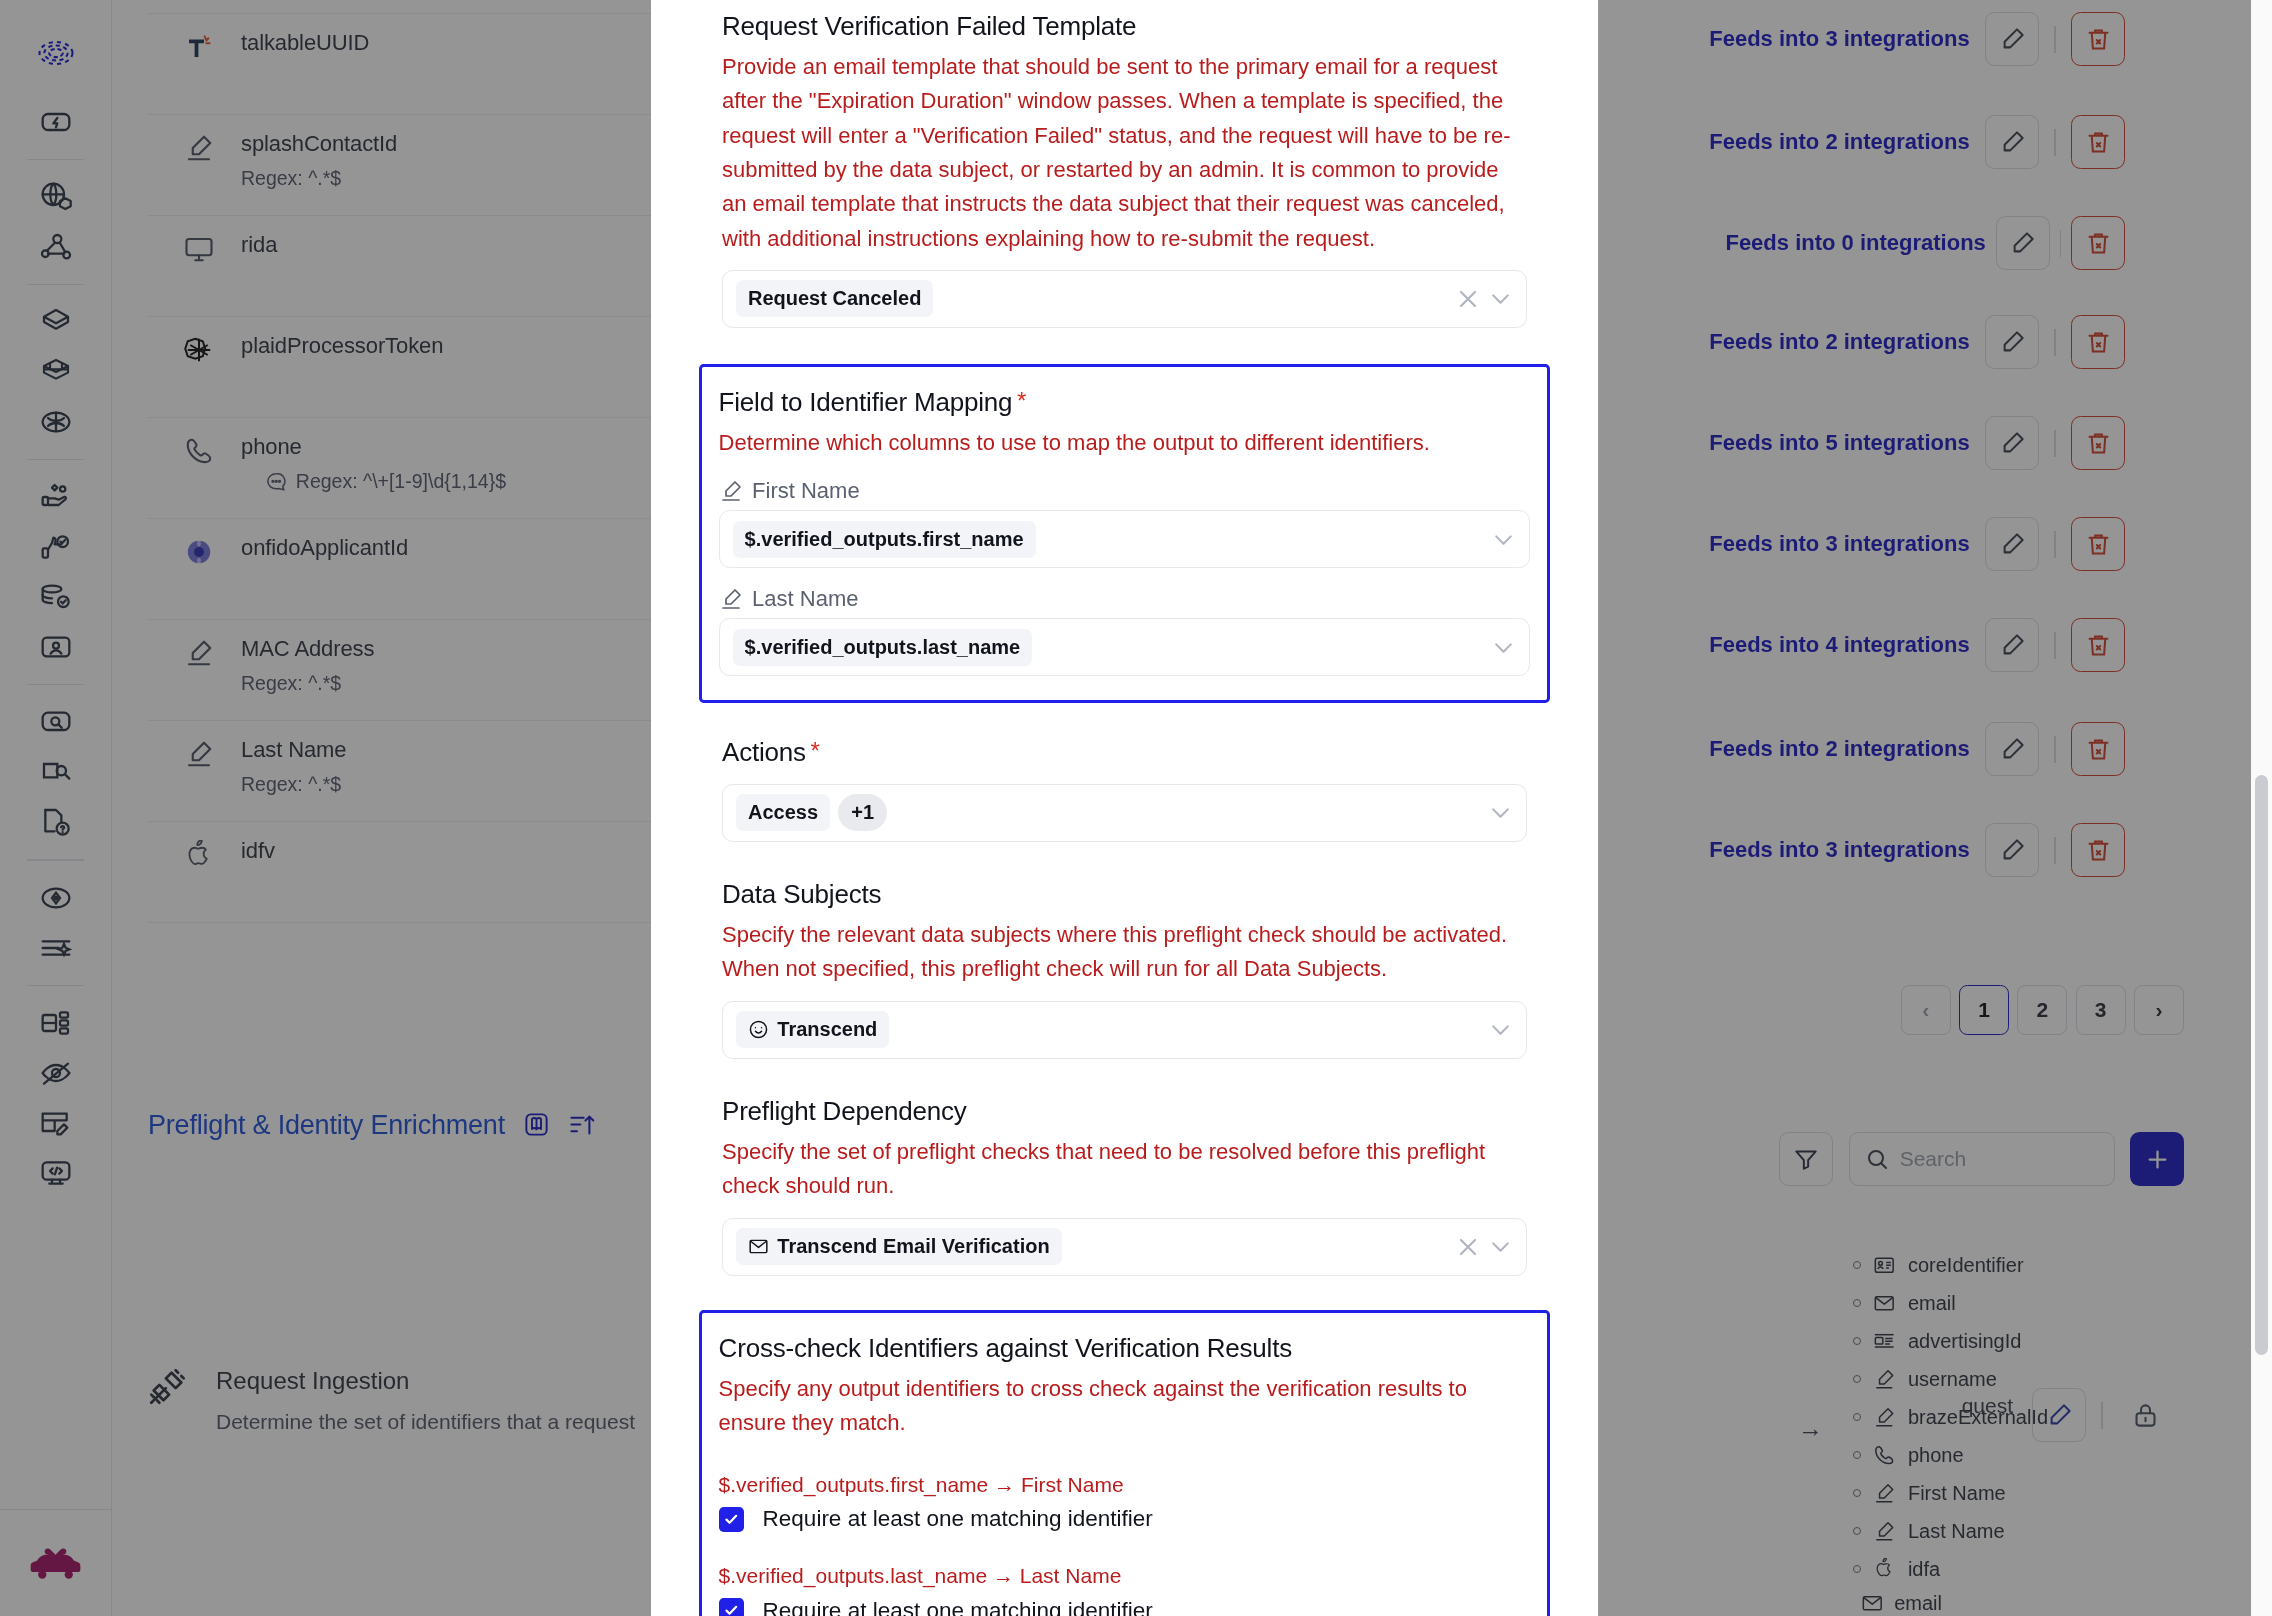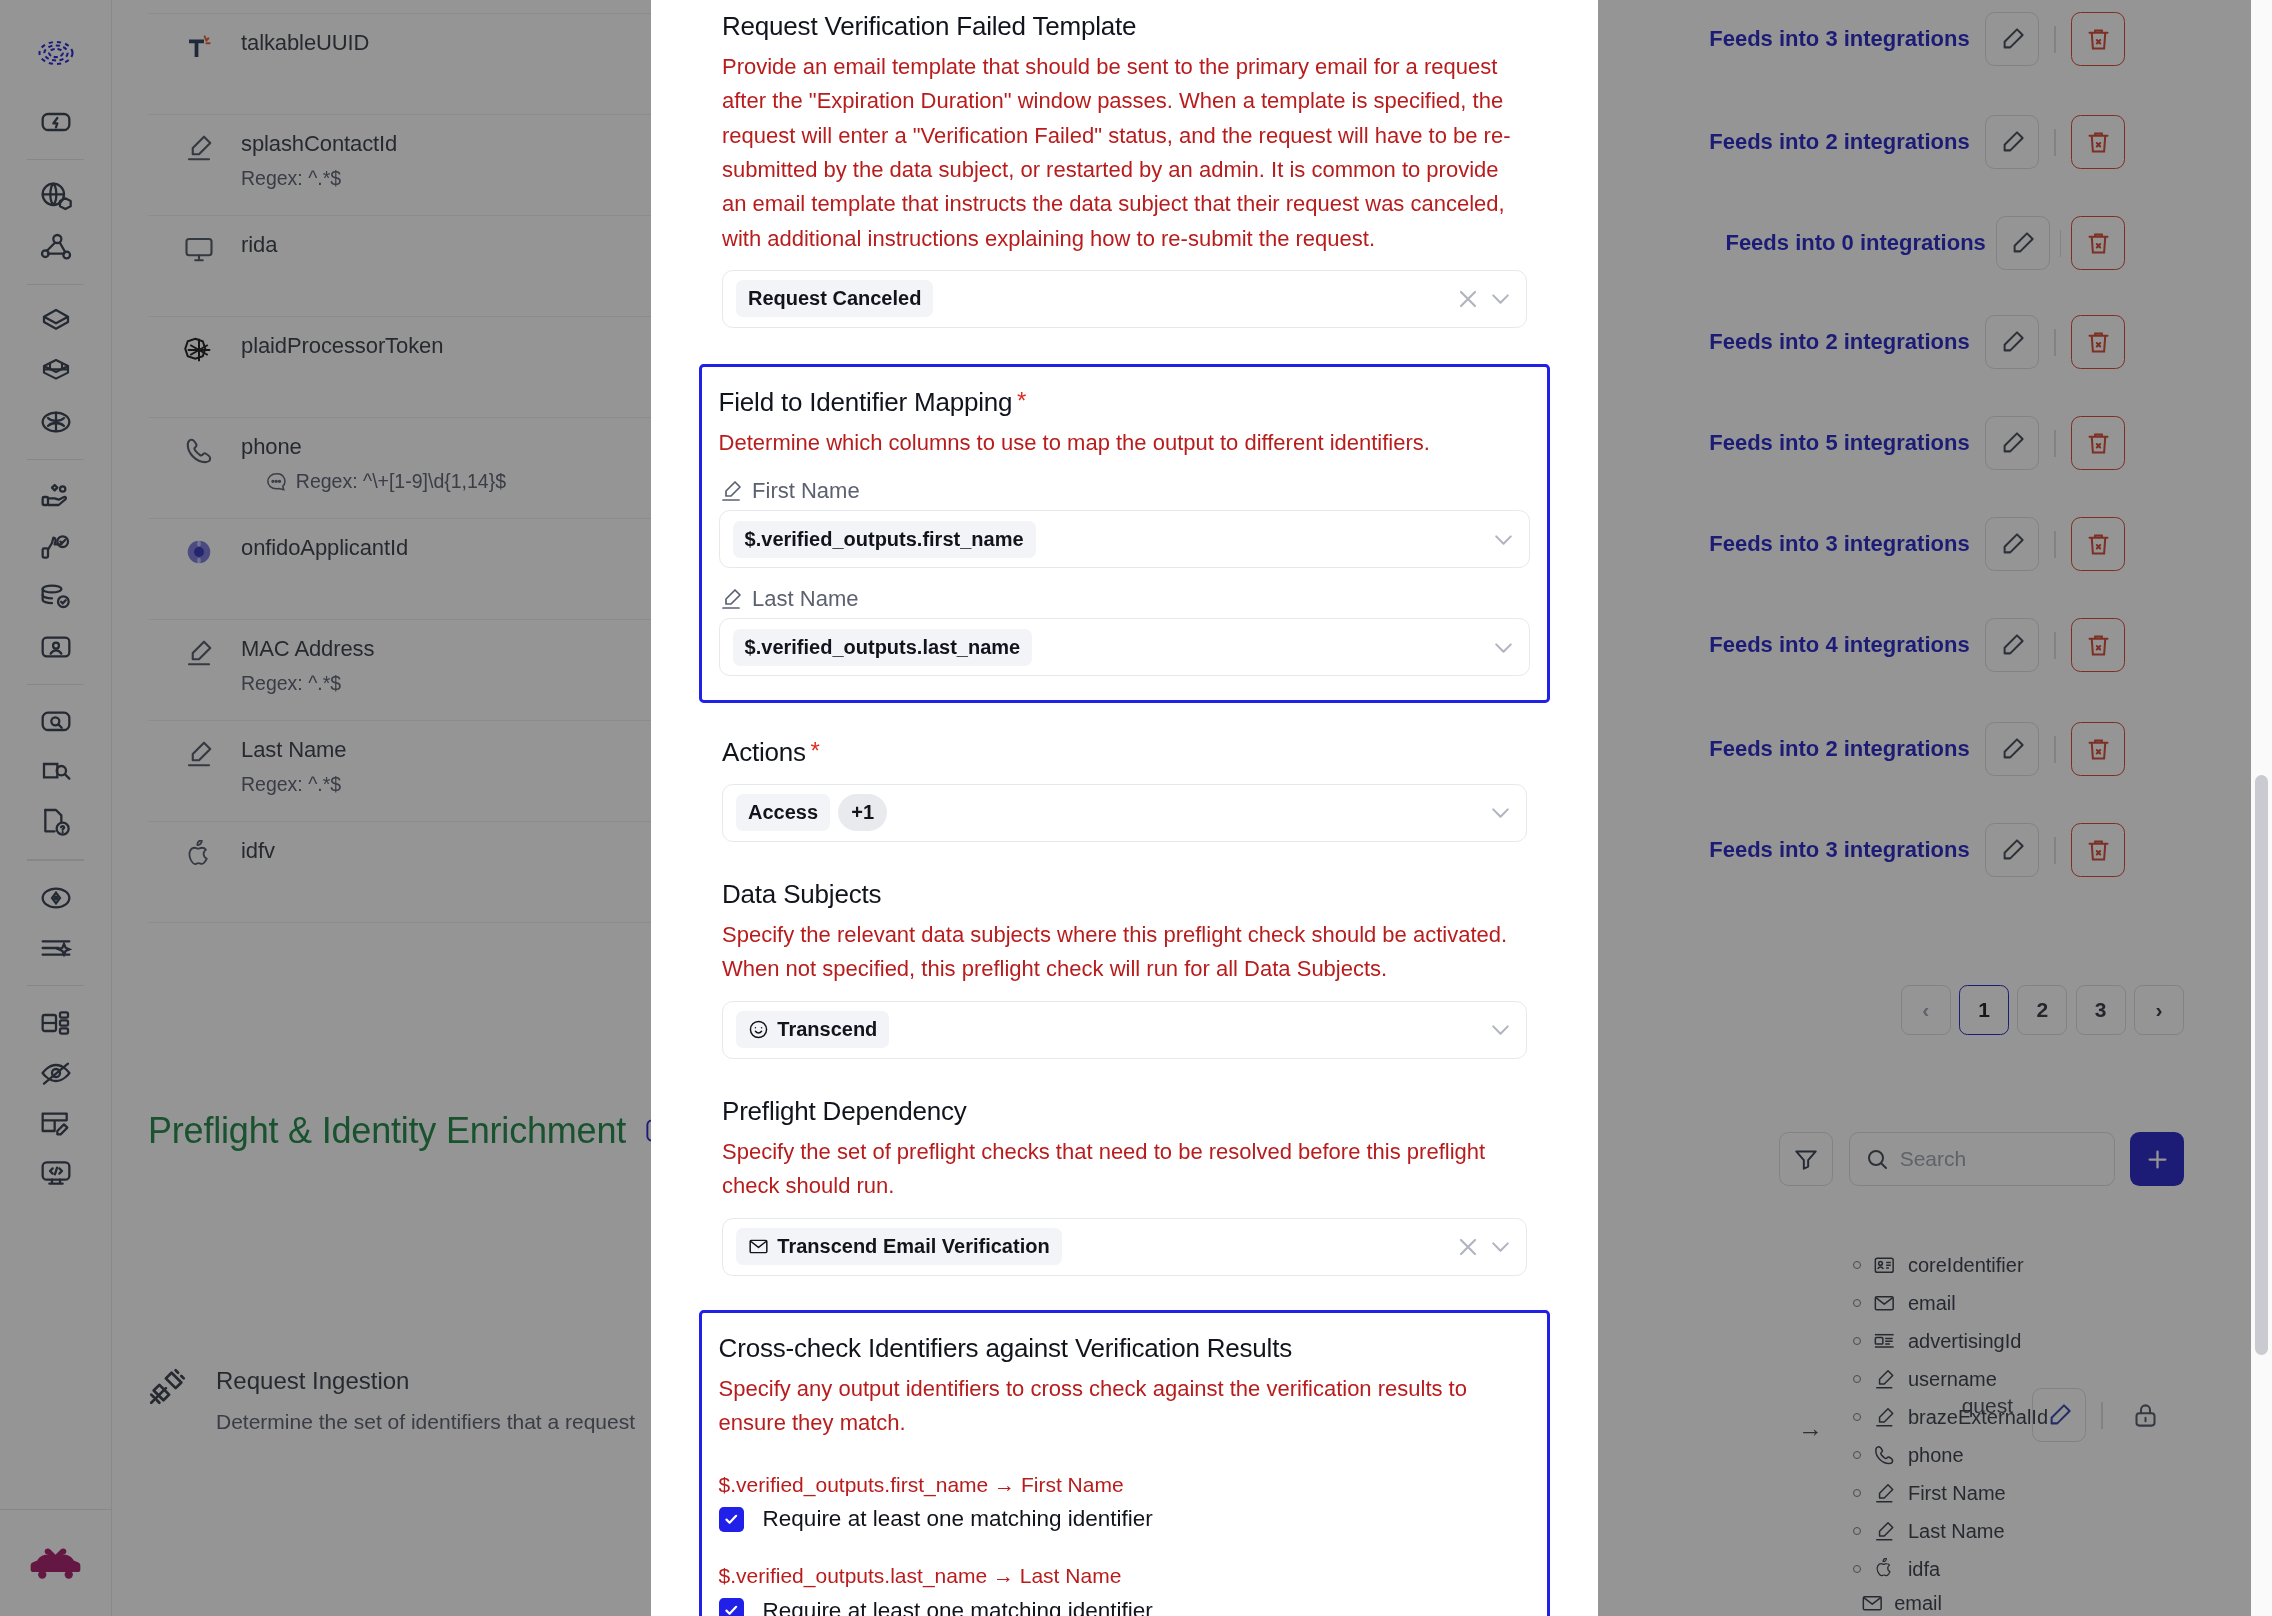--- a/index.html
+++ b/index.html
@@ -85,21 +85,21 @@
     display:flex; align-items:center; justify-content:center;
     font-size: 21px; font-weight:700; color:#2b2f3a;
   }
   .pg-btn.active { border-color:#1c1cc4; color:#11141c; }
   .pg-btn.muted { color:#9aa0ad; }
 
   .section-head {
     position:absolute;
     display:flex; align-items:center; gap: 18px;
   }
-  .section-title { font-size: 36px; color:#15803d; letter-spacing:-0.2px; }
+  .section-title { font-size: 27px; color:#1d4ed8; letter-spacing:-0.2px; }
   .section-head svg { width: 27px; height: 27px; color:#1c1cc4; }
 
   .toolbar { position:absolute; display:flex; align-items:center; gap: 15.4px; }
   .tb-btn {
     width: 54px; height: 54px; border-radius: 9.5px;
     border:1.2px solid #d8dbe2; display:flex; align-items:center; justify-content:center;
   }
   .tb-btn svg { width:26px; height:26px; color:#2b3444; }
   .tb-search {
     width: 266px; height: 54px; border-radius: 9.5px;

